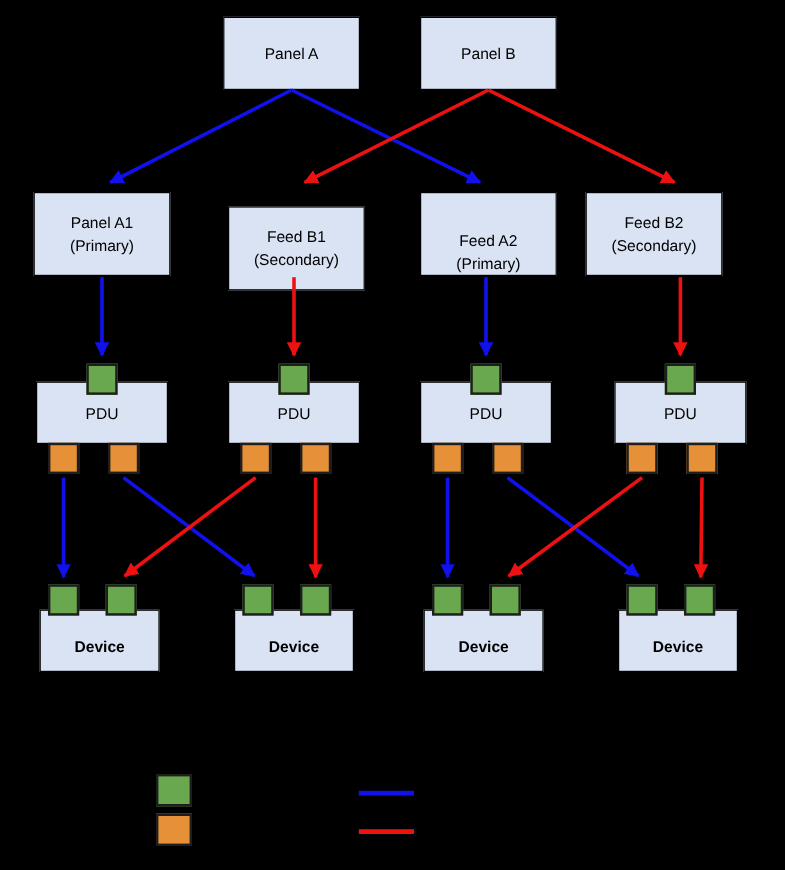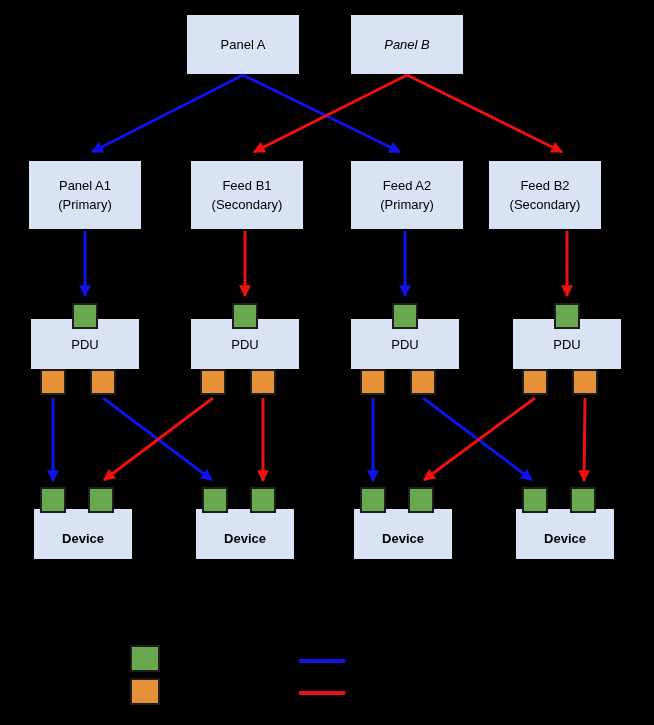--- a/index.html
+++ b/index.html
@@ -47,33 +47,33 @@
   .legend-line.red  { background: var(--red_path,  #ee1111); }
 </style>
 </head>
 <body>
 
 <div class="canvas">
 
   <div class="box" style="left:186px; top:14px; width:114px; height:61px;">
     <span>Panel A</span>
   </div>
-  <div class="box" style="left:350px; top:14px; width:114px; height:61px;font-style:italic;">
+  <div class="box" style="left:350px; top:14px; width:114px; height:61px;">
     <span>Panel B</span>
   </div>
 
   <div class="box" style="left:28px; top:160px; width:114px; height:70px;">
     <span>Panel A1</span>
     <span>(Primary)</span>
   </div>
-  <div class="box" style="left:190px; top:160px; width:114px; height:70px;">
+  <div class="box" style="left:190px; top:172px; width:114px; height:70px;">
     <span>Feed B1</span>
     <span>(Secondary)</span>
   </div>
-  <div class="box" style="left:350px; top:160px; width:114px; height:70px;">
+  <div class="box" style="left:350px; top:160px; width:114px; height:70px;justify-content:flex-end;">
     <span>Feed A2</span>
     <span>(Primary)</span>
   </div>
   <div class="box" style="left:488px; top:160px; width:114px; height:70px;">
     <span>Feed B2</span>
     <span>(Secondary)</span>
   </div>
 
   <div class="box" style="left:30px; top:318px; width:110px; height:52px;">
     <span>PDU</span>

